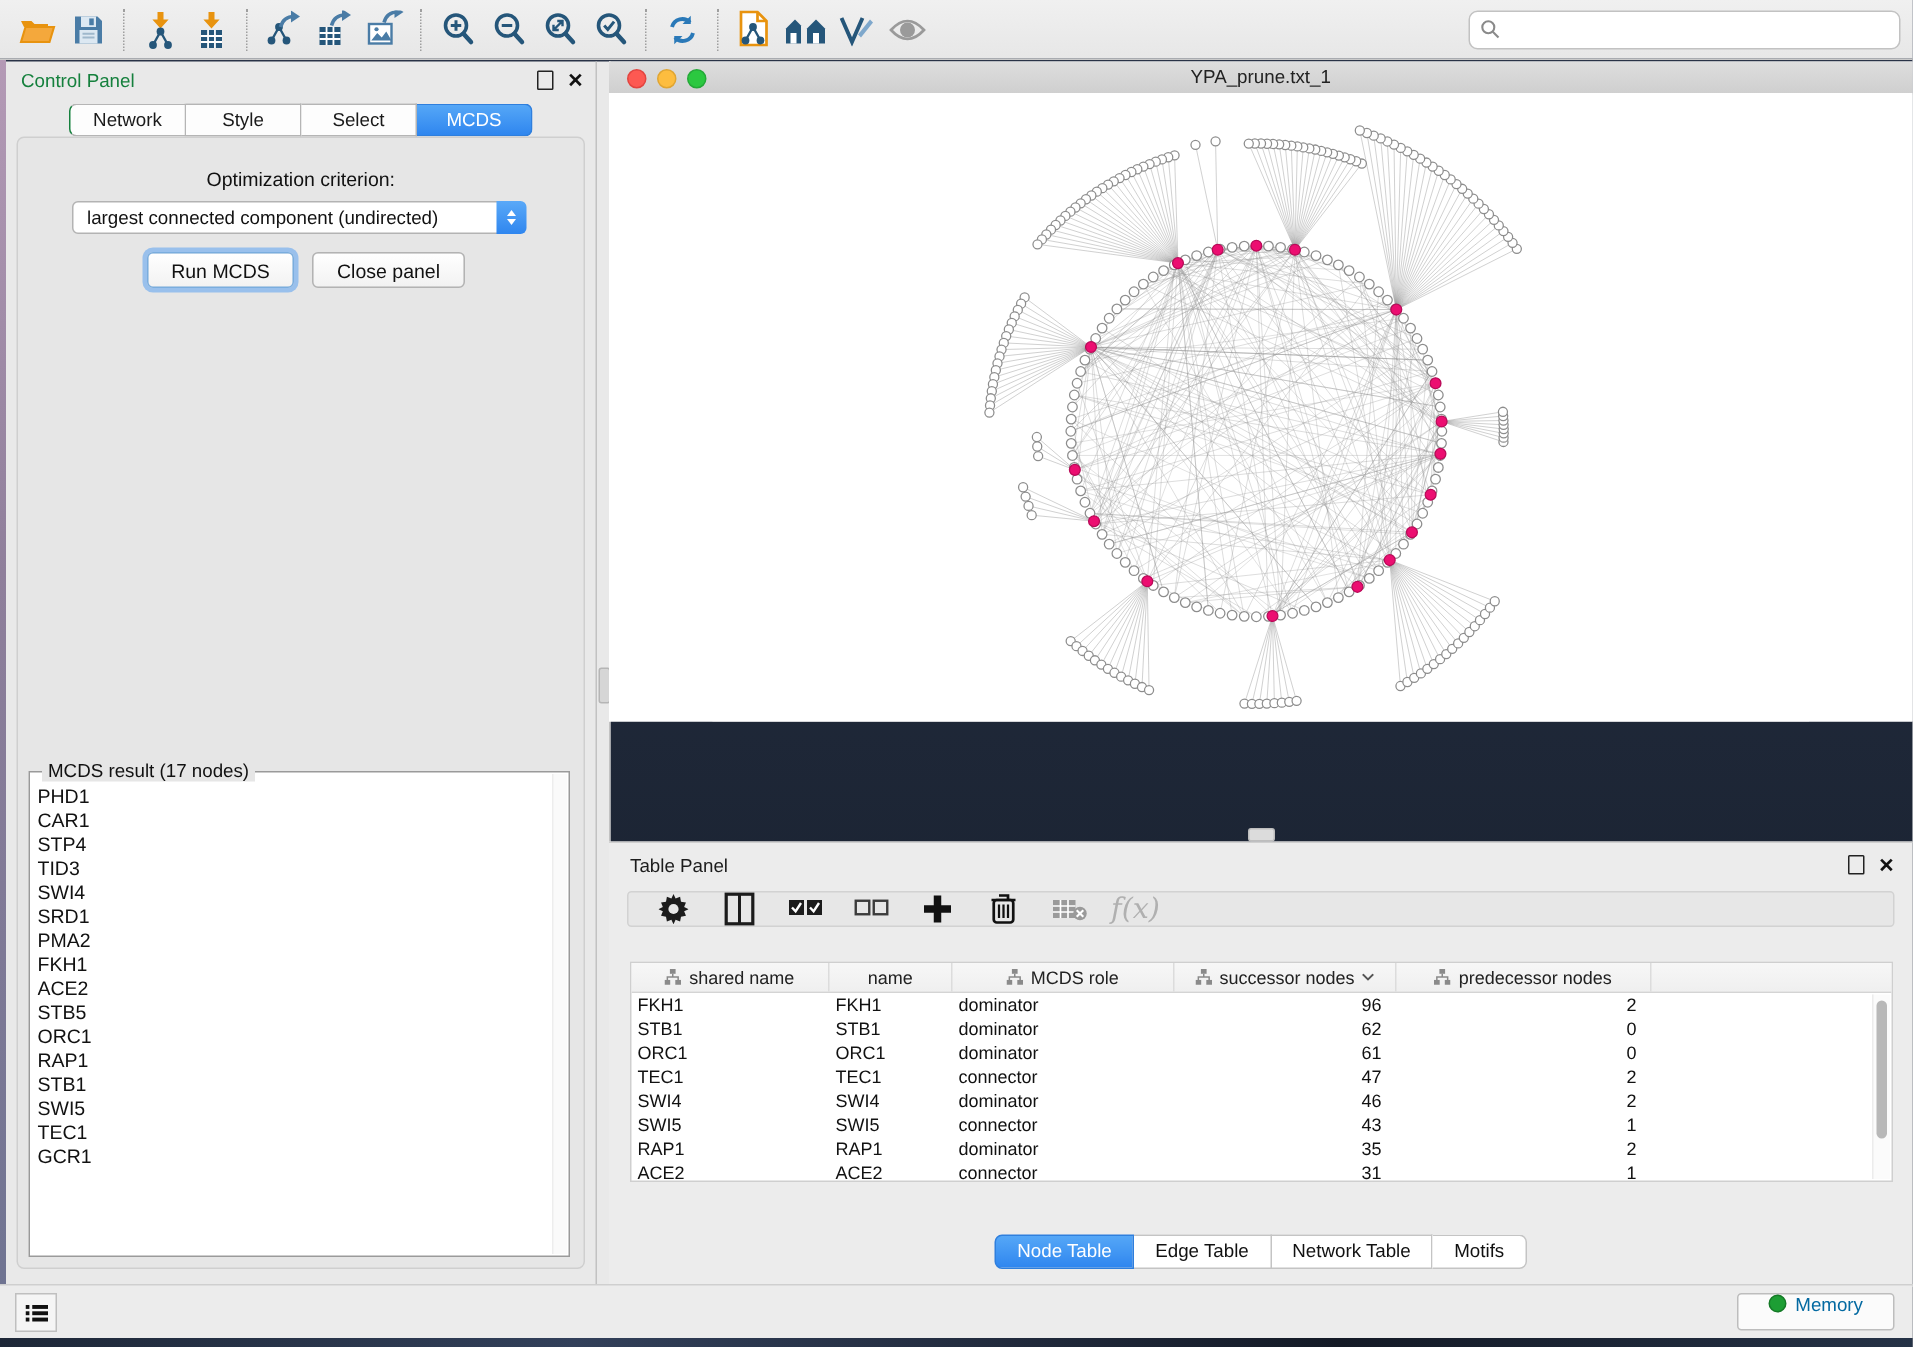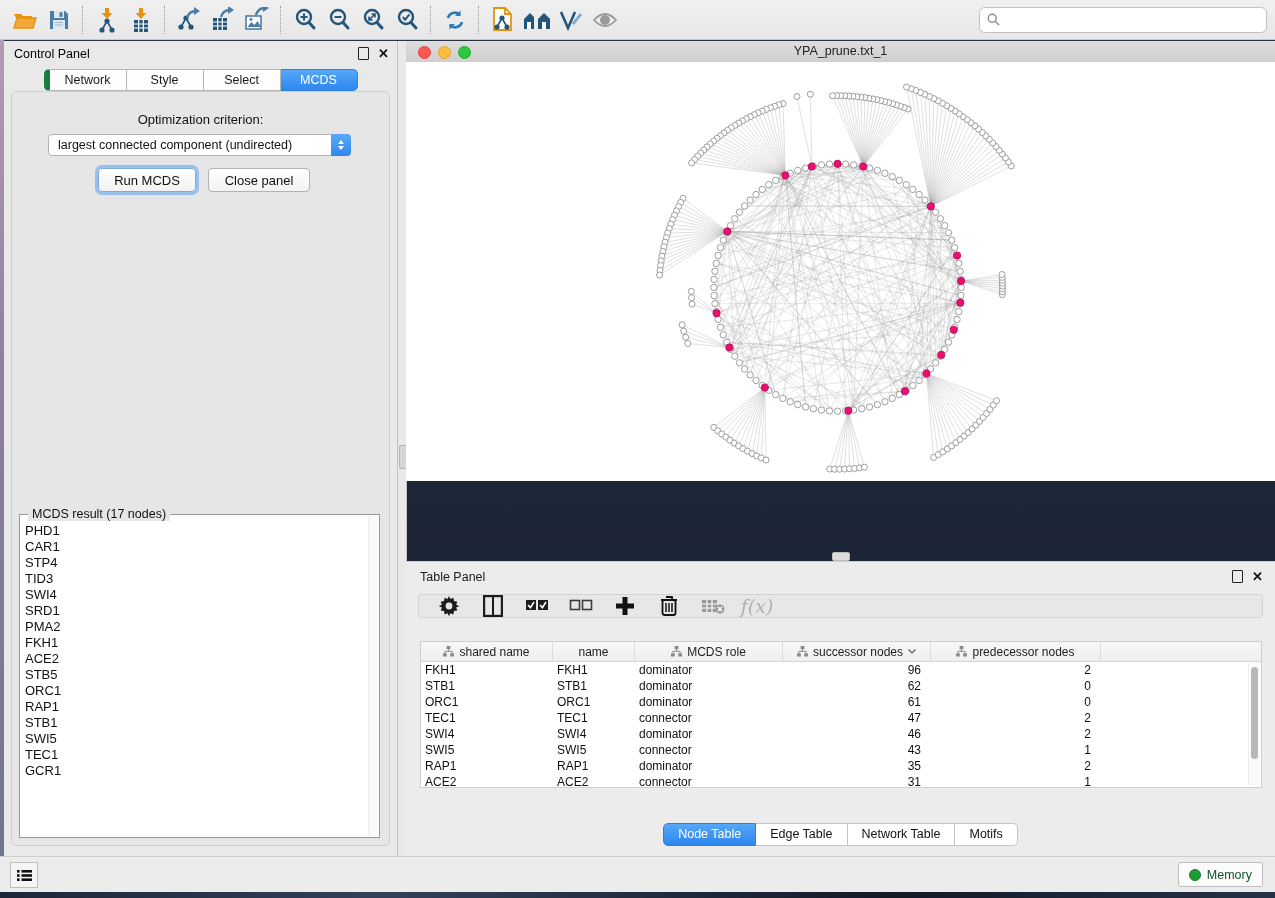--- a/index.html
+++ b/index.html
@@ -14,28 +14,28 @@
   #toolbar{left:0;top:0;right:0;height:40px;background:linear-gradient(180deg,#f0f0f0,#e7e7e7);
            border-bottom:1px solid #c9c9c9;display:flex;align-items:center;padding:0 8px;box-sizing:border-box;}
   .tbtn{width:34px;height:32px;display:flex;align-items:center;justify-content:center;border-radius:4px;}
   .tsep{width:1px;height:28px;margin:0 6px;border-left:1px dotted #9f9f9f;}
   #searchbox{margin-left:auto;width:288px;height:26px;background:#fff;border:1px solid #c2c2c2;border-radius:6px;
              display:flex;align-items:center;padding:0 7px;box-sizing:border-box;}
   #searchbox input{border:none;outline:none;flex:1;font-size:12px;margin-left:5px;background:transparent;}
   
   #cpanel{left:4px;top:41px;width:394px;bottom:40px;background:#e9e9e9;box-sizing:border-box;border-right:1px solid #c2c2c2;}
   #cp-head{position:absolute;left:0;top:0;right:0;height:26px;}
-  #cp-title{position:absolute;left:10px;top:6px;font-size:12.5px;color:#000000;}
+  #cp-title{position:absolute;left:10px;top:6px;font-size:12.5px;color:#15803d;}
   .win-ctrls{position:absolute;right:8px;top:6px;display:flex;gap:9px;align-items:center;}
   .wc-float{width:9px;height:11px;border:1.6px solid #222;border-radius:1px;}
   .wc-close{font-size:13px;font-weight:bold;color:#111;line-height:11px;}
   #cp-tabs{position:absolute;left:0;right:0;top:28px;height:22px;display:flex;justify-content:center;}
   .cp-tab{min-width:52px;padding:0 12px;height:20px;line-height:20px;text-align:center;font-size:12.5px;
           background:#fdfdfd;border:1px solid #b5b5b5;border-left:none;color:#1a1a1a;}
-  .cp-tab:first-child{border-left:6px solid #15803d;border-radius:5px 0 0 5px;}
+  .cp-tab:first-child{border-left:1px solid #15803d;border-radius:5px 0 0 5px;}
   .cp-tab:last-child{border-radius:0 5px 5px 0;}
   .cp-tab.active{background:linear-gradient(180deg,#55a7f7,#2f86ef);color:#fff;border-color:#2f7fdd;}
   #cp-card{position:absolute;left:7px;right:7px;top:50px;bottom:12px;background:#e6e6e6;border:1px solid #cfcfcf;border-radius:5px;}
   #opt-label{position:absolute;left:0;right:0;top:20px;text-align:center;font-size:13px;color:#111;}
   #opt-select{position:absolute;left:36px;right:44px;top:42px;height:22px;background:#fff;border:1px solid #b3b3b3;
               border-radius:4px;font-size:12.5px;display:flex;align-items:center;padding-left:9px;box-sizing:border-box;color:#111;}
   #opt-stepper{position:absolute;right:38px;top:42px;width:20px;height:22px;border-radius:0 4px 4px 0;
                background:linear-gradient(180deg,#5aa9f8,#2f86ef);display:flex;flex-direction:column;align-items:center;justify-content:center;gap:2px;}
   .stp{width:0;height:0;border-left:3.5px solid transparent;border-right:3.5px solid transparent;}
   .stp.up{border-bottom:4px solid #fff;} .stp.dn{border-top:4px solid #fff;}
@@ -82,21 +82,21 @@
   #tp-tabs{position:absolute;left:0;right:0;bottom:12px;display:flex;justify-content:center;}
   .tp-tab{padding:0 14px;height:21px;line-height:21px;font-size:12.5px;background:#fff;border:1px solid #c4c4c4;border-left:none;color:#111;}
   .tp-tab:first-child{border-left:1px solid #c4c4c4;border-radius:5px 0 0 5px;}
   .tp-tab:last-child{border-radius:0 5px 5px 0;text-align:center;}
   .tp-tab.active{background:linear-gradient(180deg,#55a7f7,#2f86ef);color:#fff;border-color:#2f7fdd;}
   
   #statusbar{left:0;right:0;bottom:6px;height:35px;background:#ececec;border-top:1px solid #cfcfcf;}
   #list-btn{position:absolute;left:10px;top:5px;width:26px;height:24px;background:#f5f5f5;border:1px solid #bfbfbf;
             display:flex;align-items:center;justify-content:center;}
   #mem-btn{position:absolute;right:12px;top:5px;height:23px;background:#fbfbfb;border:1px solid #bdbdbd;border-radius:3px;
-           display:flex;align-items:center;gap:6px;padding:0 10px;font-size:12.5px;color:#14532d;}
+           display:flex;gap:6px;padding:0 20px;font-size:12.5px;color:#0369a1;}
   #mem-dot{width:10px;height:10px;border-radius:50%;background:#1d9e34;border:1px solid #157a27;}
 </style>
 </head>
 <body>
 
 <div id="app">
 
   <div class="abs" id="wall-left"></div>
   <div class="abs" id="wall-bottom"></div>
 

